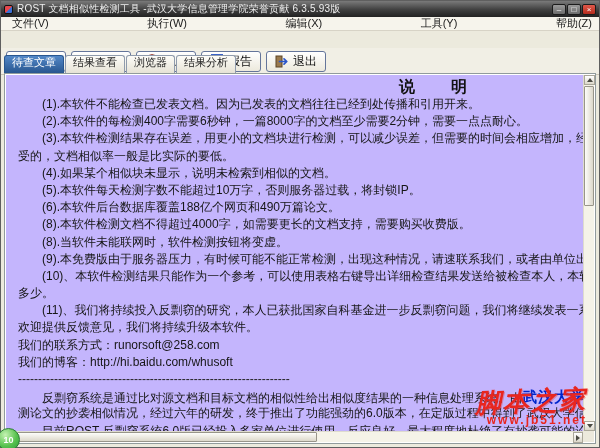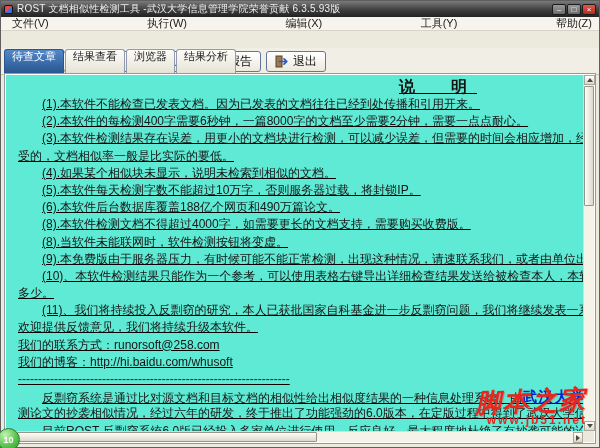--- a/index.html
+++ b/index.html
@@ -26,29 +26,29 @@
   
   .toolbar { position:absolute; top:30px; left:0; right:0; height:27px; background:#f1efe5;
     border-bottom:1px solid #c9c5b6; display:flex; align-items:center; padding-left:5px; gap:5px;margin-top:17px; }
   .tb-btn { display:inline-flex; align-items:center; gap:4px; height:21px; padding:0 8px;
     border:1px solid #64759a; border-radius:3px; font-size:12px; color:#111;
     background:linear-gradient(#ffffff,#ece9dc); box-shadow:inset 0 1px 0 #fff; cursor:default; white-space:nowrap; }
   .tb-ic { display:inline-flex; width:14px; height:14px; align-items:center; justify-content:center; }
 
   
   .tabbar { position:absolute; top:57px; left:3px; right:3px; height:15px; display:flex; align-items:flex-end; }
-  .tab { height:24px; line-height:13px; padding:0 7px; font-size:11px; margin-right:1px; white-space:nowrap;
+  .tab { height:18px; line-height:13px; padding:0 7px; font-size:11px; margin-right:1px; white-space:nowrap;
     border:1px solid #8f9bac; border-bottom:none; border-radius:3px 3px 0 0;
     background:linear-gradient(#fdfcf8,#e6e3d6); color:#222; cursor:default; }
   .tab.active { background:linear-gradient(#5388c8,#28568f); color:#fff; border-color:#28568f; }
 
   
   .content { position:absolute; top:72px; left:3px; right:3px; bottom:3px; background:#fff; border:1px solid #919b9c; }
   .text-layer { position:absolute; top:1px; left:1px; right:12px; bottom:12px; overflow:hidden;
-    background:#5eead4; padding:2px 14px 0 12px;text-decoration:underline; }
+    background:#c4b5fd; padding:2px 14px 0 12px; }
   .notice-heading { width:840px; text-align:center; font-size:16px; font-weight:bold; letter-spacing:10px;
     color:#111; height:19px; line-height:19px; white-space:nowrap; }
   .tline { height:17.2px; line-height:17.2px; font-size:12px; color:#161616; white-space:nowrap; }
   .tline.ind { padding-left:24px; }
   .sep-line { letter-spacing:0; color:#222; }
   .uni-link { color:#0026cc; font-weight:bold; font-size:15px; letter-spacing:1px; }
 
   
   .vscroll { position:absolute; top:1px; right:1px; bottom:12px; width:11px; background:#f5f3e8; border-left:1px solid #dedbce; }
   .hscroll { position:absolute; left:1px; right:12px; bottom:1px; height:11px; background:#f5f3e8; border-top:1px solid #dedbce; }

